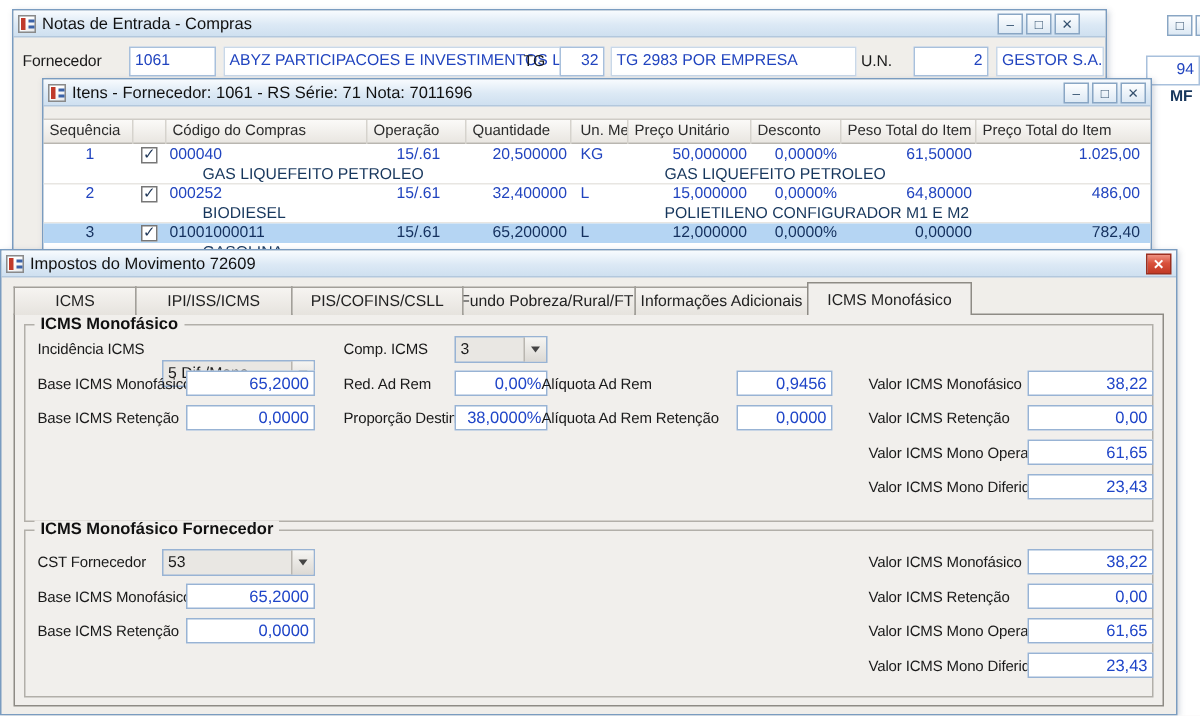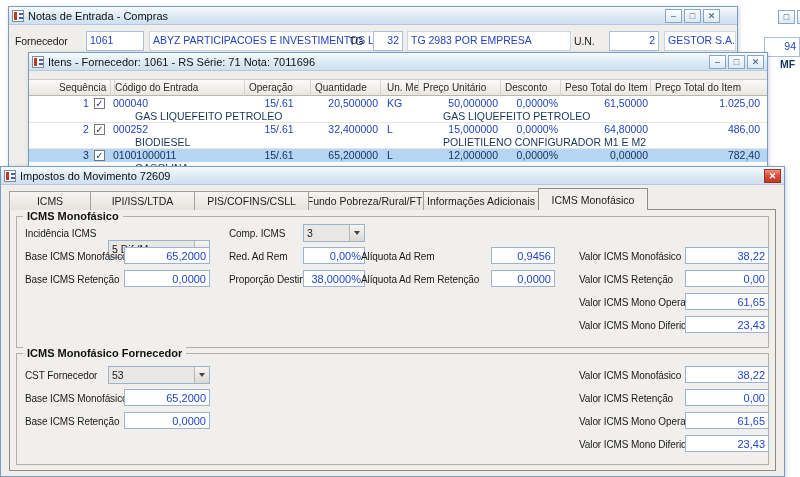--- a/index.html
+++ b/index.html
@@ -35,21 +35,21 @@
   .trow.descrow { border-bottom:1px solid #e8e6e2; }
   .trow.sel { background:#b5d5f3; }
   .tc { position:absolute; top:0; height:13px; line-height:13px; white-space:nowrap; overflow:hidden; }
   .bl { color:#2144bf; }
   .dk { color:#16365c;margin-left:22px; }
   .sel .bl, .sel .dk { color:#14305e; }
   .tnum { text-align:right; padding-right:3px; }
   .tctr { text-align:center; }
   .chk { position:absolute; left:3px; top:1px; width:11px; height:11px; background:#fff; border:1px solid #777; font-size:10px; line-height:9px; text-align:center; color:#1d3557; }
 
-  .col-seq  { left:2px;   width:58px;margin-left:26px; }
+  .col-seq  { left:2px;   width:58px; }
   .col-chk  { left:62px;  width:20px; }
   .col-cod  { left:84px;  width:132px; }
   .col-op   { left:218px; width:64px; }
   .col-qtd  { left:284px; width:68px; }
   .col-un   { left:356px; width:34px; padding-left:2px; }
   .col-pu   { left:392px; width:80px; }
   .col-dsc  { left:474px; width:58px; }
   .col-peso { left:534px; width:88px; }
   .col-pt   { left:624px; width:110px; }
   .col-desc1{ left:84px;  width:300px; }
@@ -106,21 +106,21 @@
     <span class="winbtns">
       <span class="wbtn">–</span>
       <span class="wbtn">□</span>
       <span class="wbtn">✕</span>
     </span>
   </div>
   <div class="tbl-bg"></div>
   <div class="thead">
     <span class="th col-seq">Sequência</span>
     <span class="th col-chk"></span>
-    <span class="th col-cod">Código do Entrada</span>
+    <span class="th col-cod">Código do Compras</span>
     <span class="th col-op">Operação</span>
     <span class="th col-qtd">Quantidade</span>
     <span class="th col-un">Un. Med.</span>
     <span class="th col-pu">Preço Unitário</span>
     <span class="th col-dsc">Desconto</span>
     <span class="th col-peso">Peso Total do Item</span>
     <span class="th col-pt" style="border-right:none">Preço Total do Item</span>
   </div>
 
   <div class="trow" style="top:44px">
@@ -184,21 +184,21 @@
   <div class="titlebar">
     <span class="app-icon"></span>
     <span class="ttext">Impostos do Movimento 72609</span>
     <span class="winbtns">
       <span class="wbtn close-red">✕</span>
     </span>
   </div>
 
   <div class="tabs">
     <span class="tab" style="width:82px">ICMS</span>
-    <span class="tab" style="width:105px">IPI/ISS/LTDA</span>
+    <span class="tab" style="width:105px">IPI/ISS/ICMS</span>
     <span class="tab" style="width:115px">PIS/COFINS/CSLL</span>
     <span class="tab" style="width:116px">Fundo Pobreza/Rural/FTI</span>
     <span class="tab" style="width:116px">Informações Adicionais</span>
     <span class="tab active" style="width:110px">ICMS Monofásico</span>
   </div>
 
   <div class="panel">
 
     <div class="grp" style="left:6px;top:6px;width:753px;height:132px">
       <span class="grp-title">ICMS Monofásico</span>

